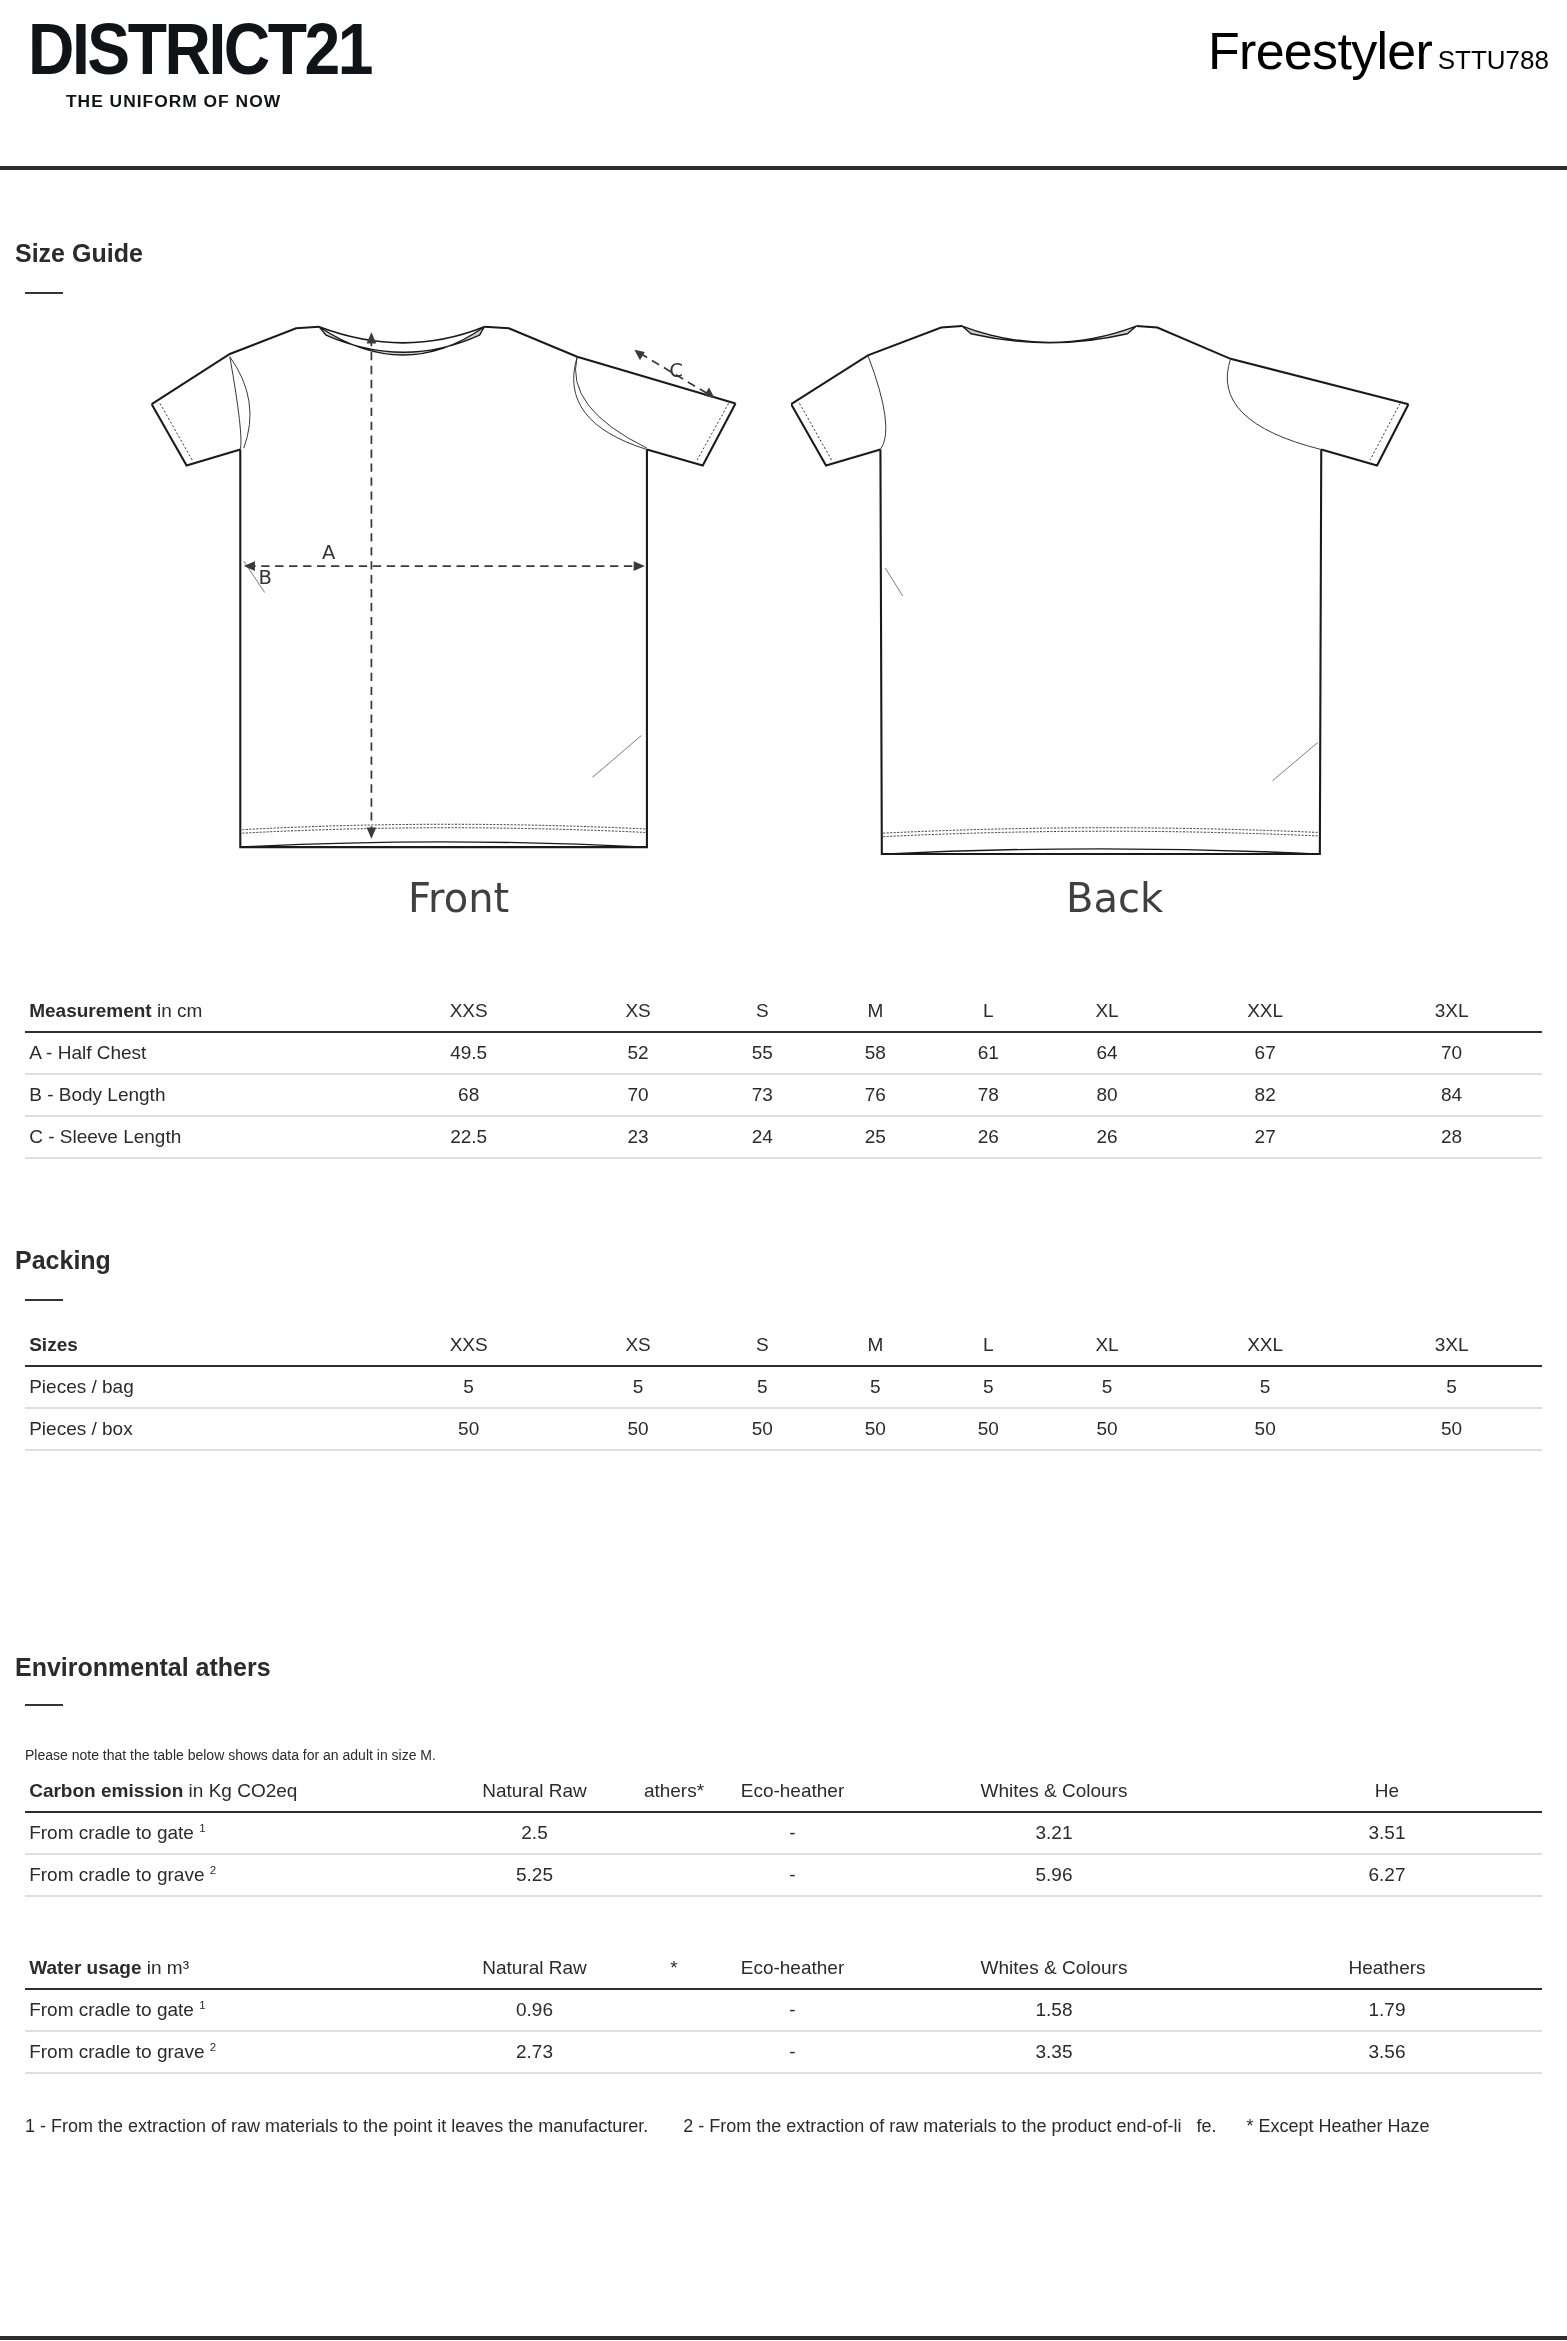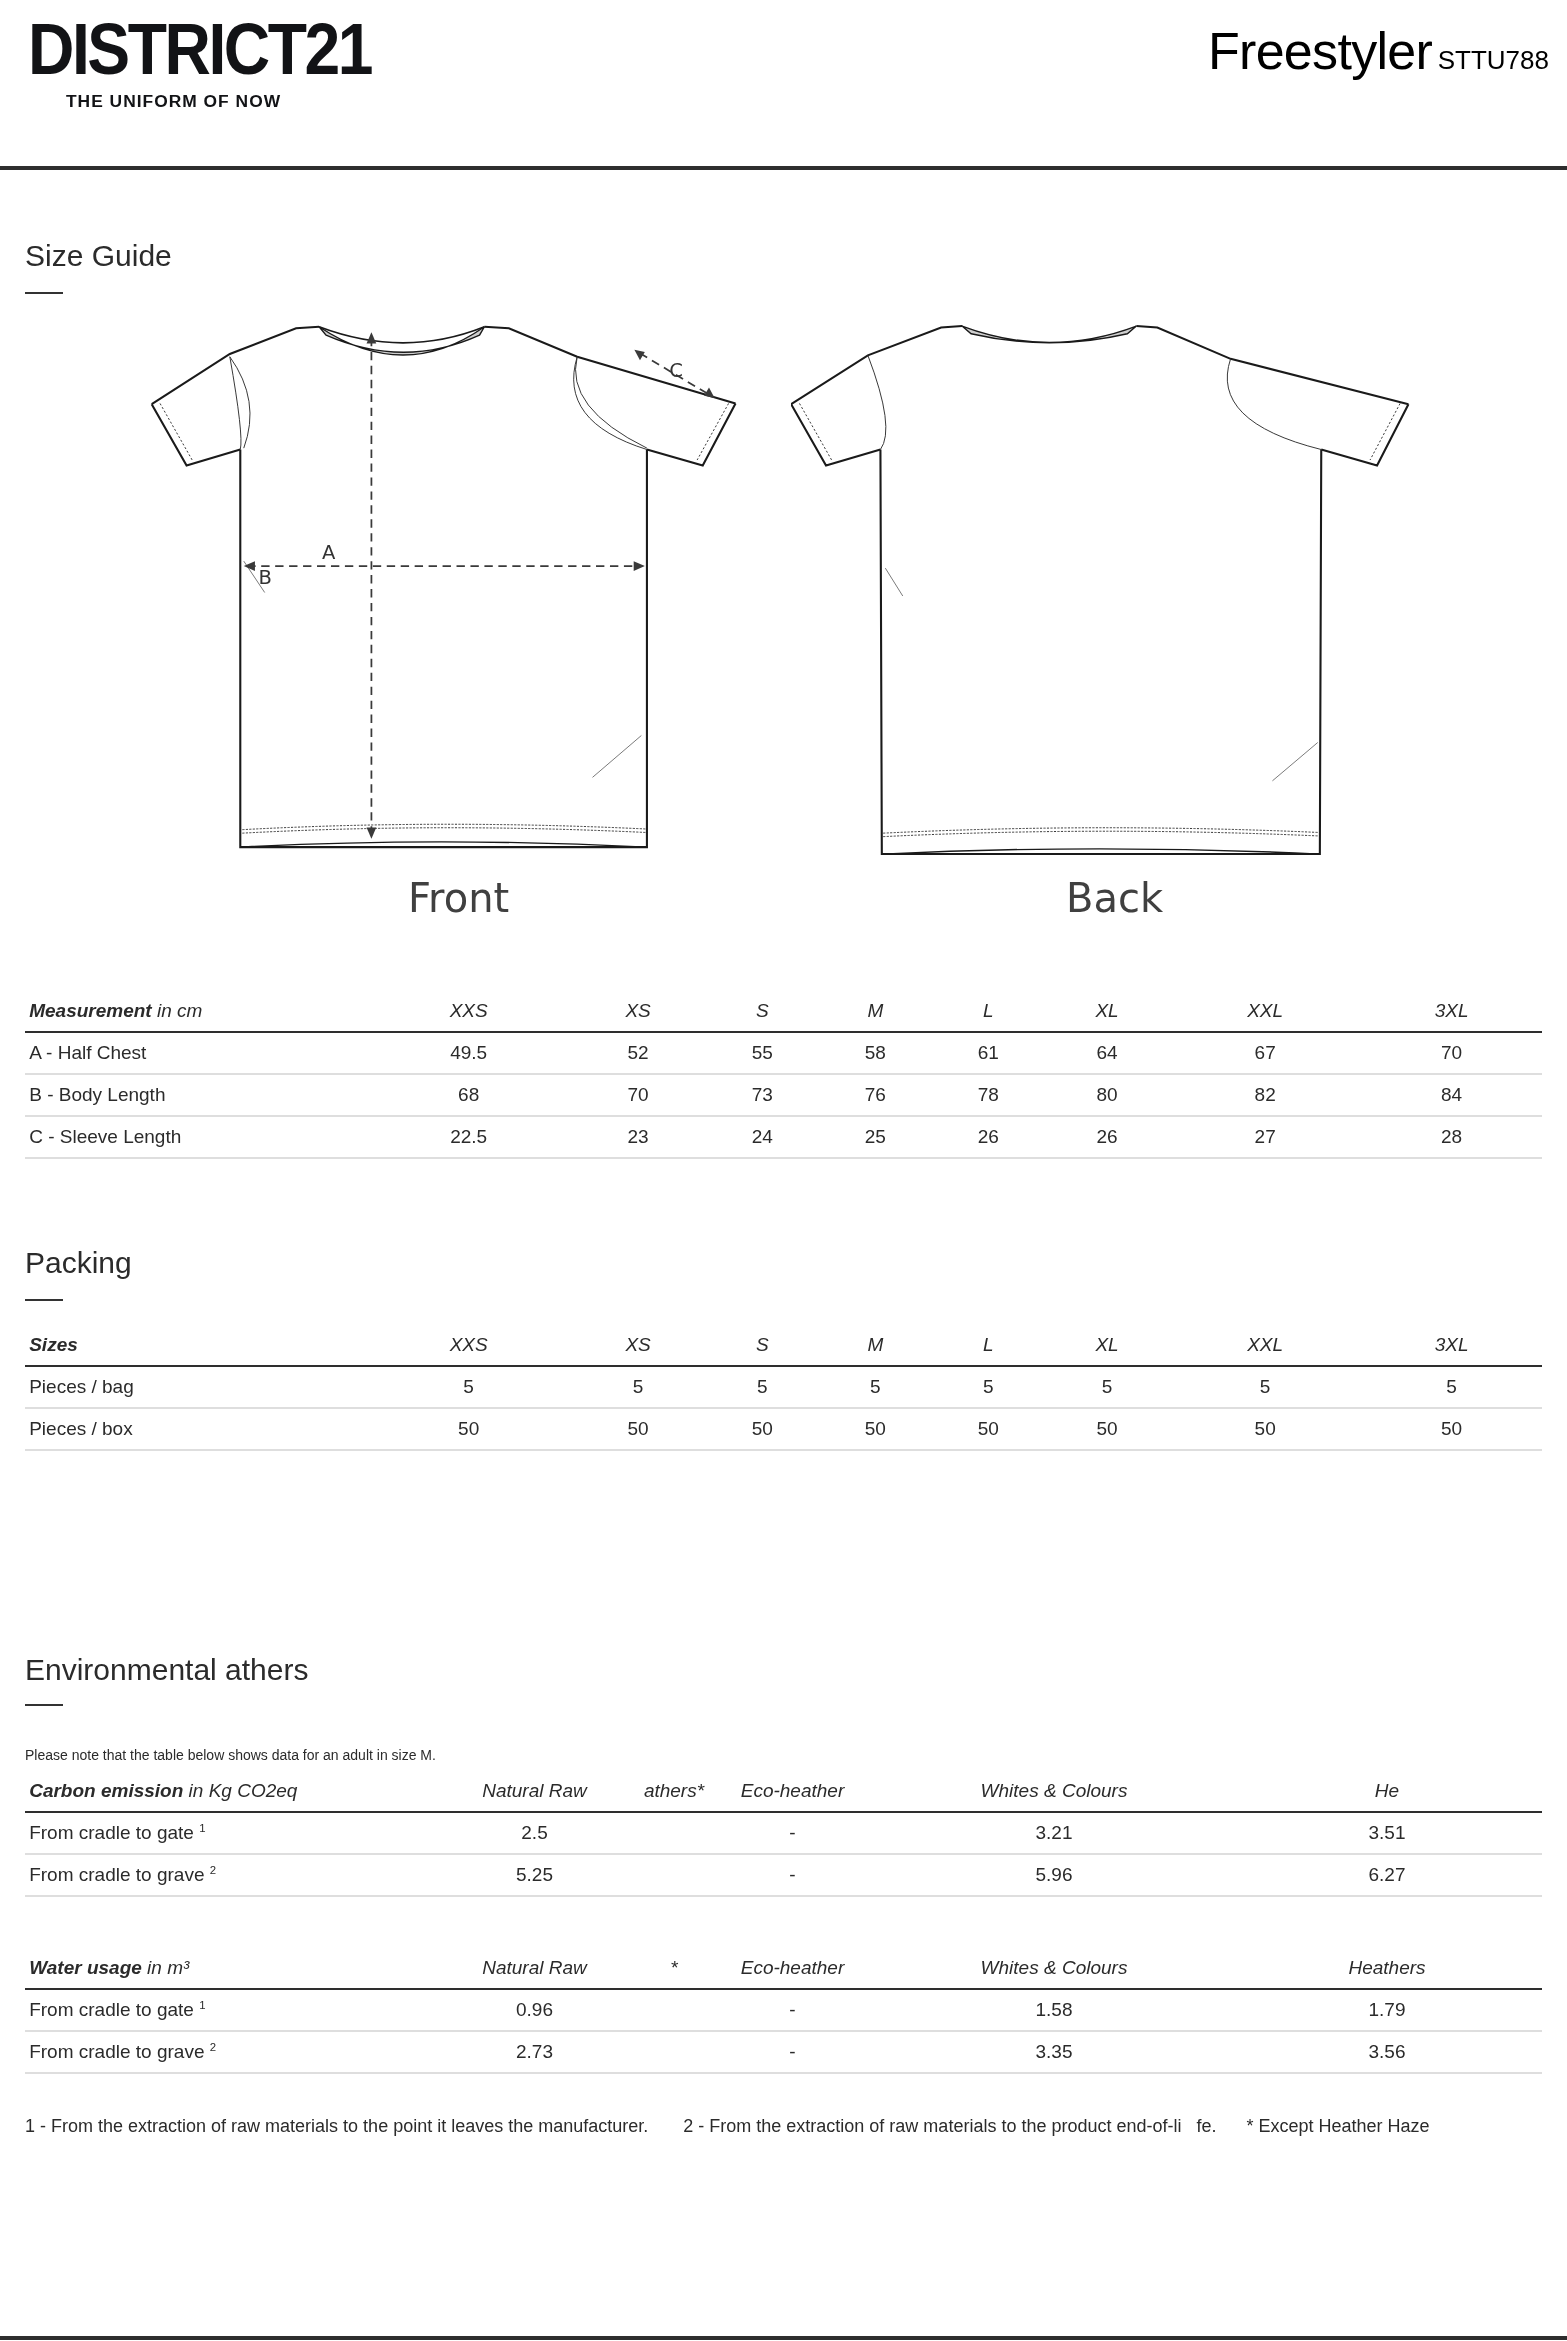--- a/index.html
+++ b/index.html
@@ -11,31 +11,31 @@
   .logo-tag { display: block; margin-top: 7px; margin-left: 38px; font-weight: 700; font-size: 17.4px; letter-spacing: 1px; color: #121316; }
 
   .product-title { position: absolute; right: 18px; top: 21px; display: flex; align-items: baseline; color: #000; }
   .product-name { font-size: 52px; font-weight: 400; letter-spacing: -0.7px; }
   .product-code { font-size: 26px; margin-left: 5.6px; }
 
   .rule { position: absolute; left: 0; width: 1567px; height: 4.2px; background: #2e2e2e; }
   .rule.top { top: 166px; }
   .rule.bottom { top: 2336px; height: 4.2px; }
 
-  .section-title { position: absolute; left: 25px; font-weight: 400; font-size: 30px; color: #2b2b2b; }
+  .section-title { position: absolute; left: 15px; font-weight: 700; font-size: 25px; color: #2b2b2b; }
   .section-dash { position: absolute; left: 25px; width: 38px; height: 2.1px; background: #333; }
 
   .figures { position: absolute; left: 139px; top: 317px; width: 1297px; height: 614px; }
   .fig-label { position: absolute; top: 558px; font-size: 40px; color: #404040; font-family: "DejaVu Sans", sans-serif; }
   .dim-label { font-family: "DejaVu Sans", sans-serif; font-size: 28px; fill: #333; }
 
   table.spec { position: absolute; left: 25px; width: 1517px; border-collapse: collapse; font-size: 19px; color: #2b2b2b; }
   table.spec th, table.spec td { height: 42px; font-weight: 400; text-align: center; vertical-align: middle; padding: 0; }
   table.spec th:first-child, table.spec td:first-child { text-align: left; padding-left: 4.2px; }
-  table.spec thead tr { border-bottom: 2.8px solid #2e2e2e; font-style: italic; }
+  table.spec thead tr { border-bottom: 2.8px solid #2e2e2e; }
   table.spec tbody tr { border-bottom: 2.1px solid #dedede; }
   .hdr-bold { font-weight: 700; }
 
   .note { position: absolute; left: 25px; font-size: 14px; color: #2b2b2b; }
   .footnotes { position: absolute; left: 25px; top: 2116px; font-size: 18px; color: #2b2b2b; white-space: pre; }
   sup { font-size: 0.6em; vertical-align: super; line-height: 0; }
 </style>
 </head>
 <body>
 

